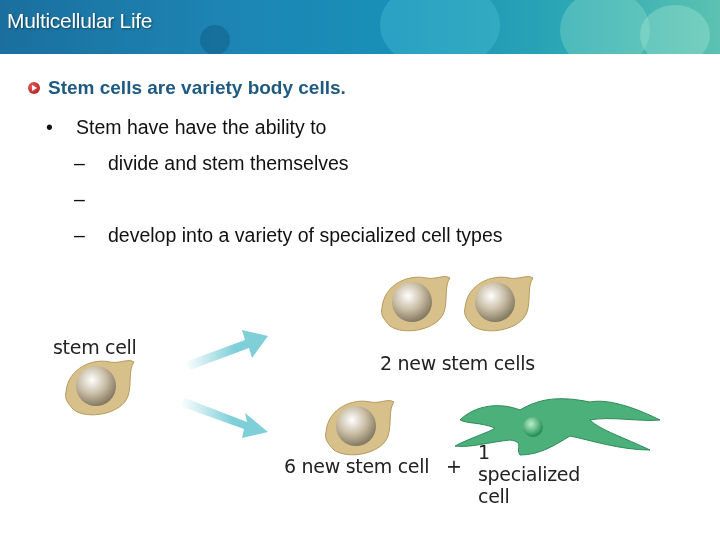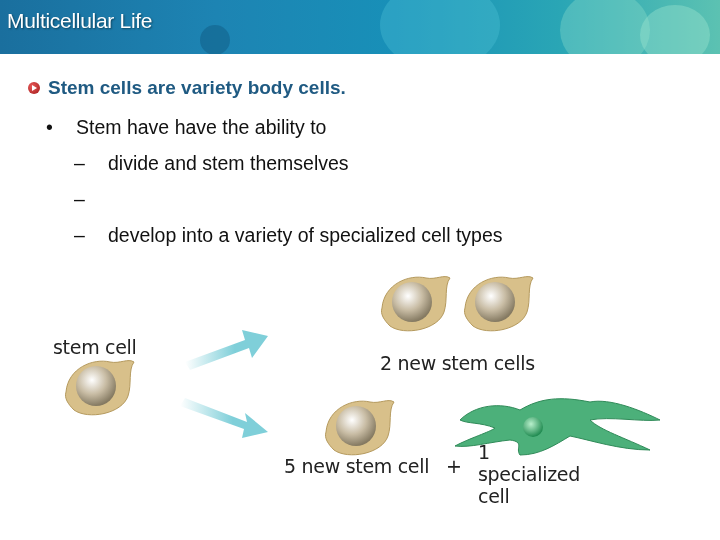--- a/index.html
+++ b/index.html
@@ -93,16 +93,16 @@
     <g>
         <use href="#cell" x="358" y="158"></use>
       </g>
     <g>
       <path d="M460,150 C475,135 500,132 520,140 C540,128 560,126 590,132 C610,128 640,140 660,150 C640,152 610,146 590,150 C600,160 625,168 650,180 C620,180 590,170 570,166 C555,175 540,185 520,185 C515,178 525,172 510,170 C490,172 470,178 455,176 C470,168 490,162 495,158 C480,152 468,154 460,150 Z" fill="#4cb07a" stroke="#2f8a58" stroke-width="1"></path>
       <circle cx="533" cy="157" r="10" fill="url(#gnuc)"></circle>
     </g>
   </svg>
   <div class="lbl" style="left:53px;top:66px;">stem cell</div>
   <div class="lbl" style="left:380px;top:66px;margin-top:16px;">2 new stem cells</div>
-  <div class="lbl" style="left:284px;top:185px;">5 new stem cell</div>
+  <div class="lbl" style="left:284px;top:185px;">6 new stem cell</div>
   <div class="lbl" style="left:446px;top:185px;">+</div>
   <div class="lbl" style="left:478px;top:171px;">1 specialized cell</div>
 </div>
 
 </body></html>

